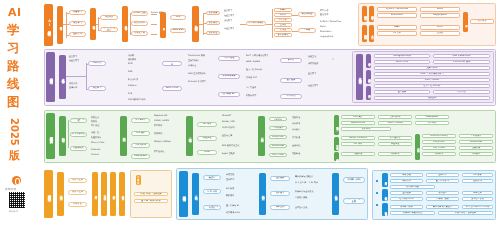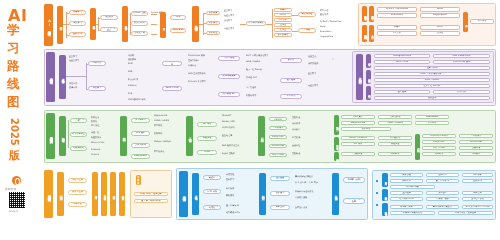--- a/index.html
+++ b/index.html
@@ -6,21 +6,21 @@
   body{
     width:500px;height:228px;overflow:hidden;
     background:#ffffff;
     font-family:"DejaVu Sans","Liberation Sans",sans-serif;
     font-size:2.1px;color:#333;
   }
   .canvas{position:relative;width:500px;height:228px;}
 
   
   .titlecol{position:absolute;left:0;top:0;width:42px;height:228px;background:#fff;z-index:5;}
-  .t-ai{position:absolute;left:8px;top:6px;font-size:16px;font-weight:bold;color:#f07c22;letter-spacing:.5px;
+  .t-ai{position:absolute;left:8px;top:6px;font-size:11px;font-weight:bold;color:#f07c22;letter-spacing:.5px;
         font-family:"DejaVu Sans","Liberation Sans",sans-serif;}
   .t-ch{position:absolute;left:7px;font-size:12.5px;font-weight:bold;color:#f07c22;line-height:1;}
   .t-yr{position:absolute;left:9px;top:118px;font-size:10px;font-weight:bold;color:#f07c22;
         writing-mode:vertical-rl;letter-spacing:0px;line-height:1;}
   .t-ban{position:absolute;left:9px;top:148px;font-size:11px;font-weight:bold;color:#f07c22;}
   .logo{position:absolute;left:12px;top:176px;width:9px;height:9px;border-radius:50%;
         background:#f07c22;}
   .logo:after{content:"";position:absolute;left:3.4px;top:2px;width:2.2px;height:5px;
         border:0.9px solid #fff;border-radius:50%;}
   .logotxt{position:absolute;left:5px;top:187px;font-size:2.6px;color:#888;letter-spacing:.2px;}

